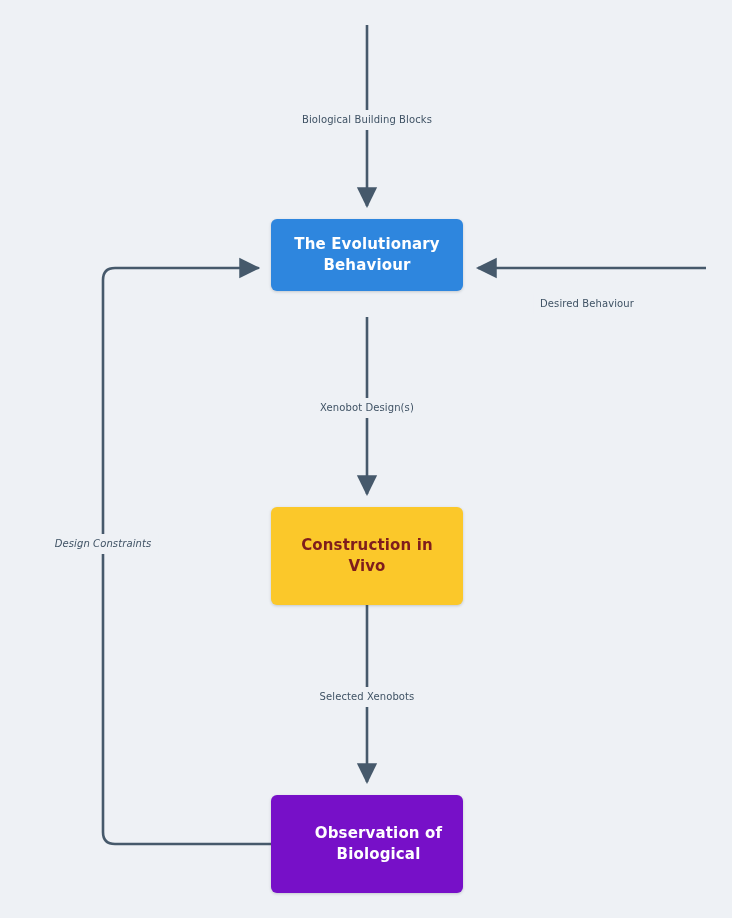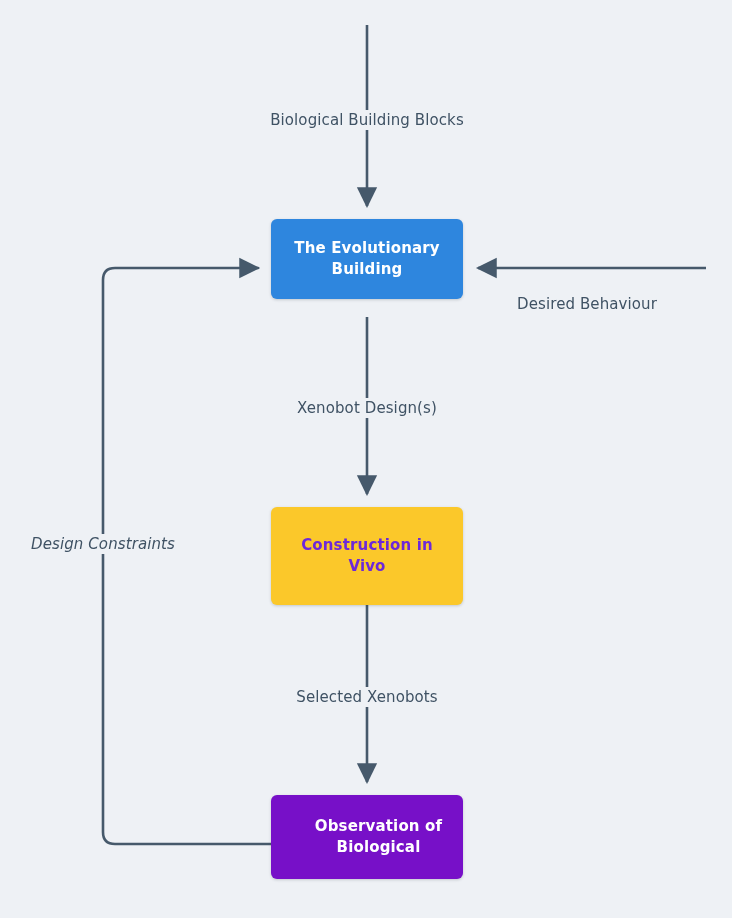--- a/index.html
+++ b/index.html
@@ -38,31 +38,31 @@
     box-shadow: 0 1px 3px rgba(40,55,70,0.22);
     padding: 4px 10px;
   }
   .node.blue {
     background: #2e86de;
     color: #ffffff;
     font-weight: bold;
   }
   .node.yellow {
     background: #fbc82a;
-    color: #6d28d9;
+    color: #7f1d1d;
     font-weight: bold;
   }
   .node.purple {
     background: #7710c8;
     color: #ffffff;
     font-weight: bold;
   }
   .edge-label {
     position: absolute;
-    font-size: 15px;
+    font-size: 10px;
     color: #3f5264;
     background: #eef1f5;
     letter-spacing: 0.1px;
     white-space: nowrap;
     padding: 0 7px;
     line-height: 20px;
   }
 </style>
 </head>
 <body>
@@ -90,32 +90,32 @@
 
     <g>
       <path d="M367,605 L367,782" stroke="#46596b" stroke-width="2.6" fill="none" marker-end="url(#arrowhead)"></path>
     </g>
 
     <g>
       <path d="M271,844 L115,844 Q103,844 103,832 L103,280 Q103,268 115,268 L258,268" stroke="#46596b" stroke-width="2.6" fill="none" stroke-linecap="round" marker-end="url(#arrowhead)"></path>
     </g>
   </svg>
 
-  <div class="node blue" style="left:271px; top:219px; width:192px; height:80px;">
+  <div class="node blue" style="left:271px; top:219px; width:192px; height:72px;">
     <span>
       <span>The Evolutionary</span><br>
-      <span>Building</span>
+      <span>Behaviour</span>
     </span>
   </div>
 
   <div class="node yellow" style="left:271px; top:507px; width:192px; height:98px;">
     <span>Construction in Vivo</span>
   </div>
 
-  <div class="node purple" style="left:271px; top:795px; width:192px; height:84px;padding-left:33px;">
+  <div class="node purple" style="left:271px; top:795px; width:192px; height:98px;padding-left:33px;">
     <span>
       <span>Observation of</span><br>
       <span>Biological</span>
     </span>
   </div>
 
   <div class="edge-label" style="left:367px; top:120px; transform: translate(-50%, -50%);">Biological Building Blocks</div>
 
   <div class="edge-label" style="left:587px; top:268px; transform: translate(-50%, -50%); margin-top: 36px;">Desired Behaviour</div>
 

